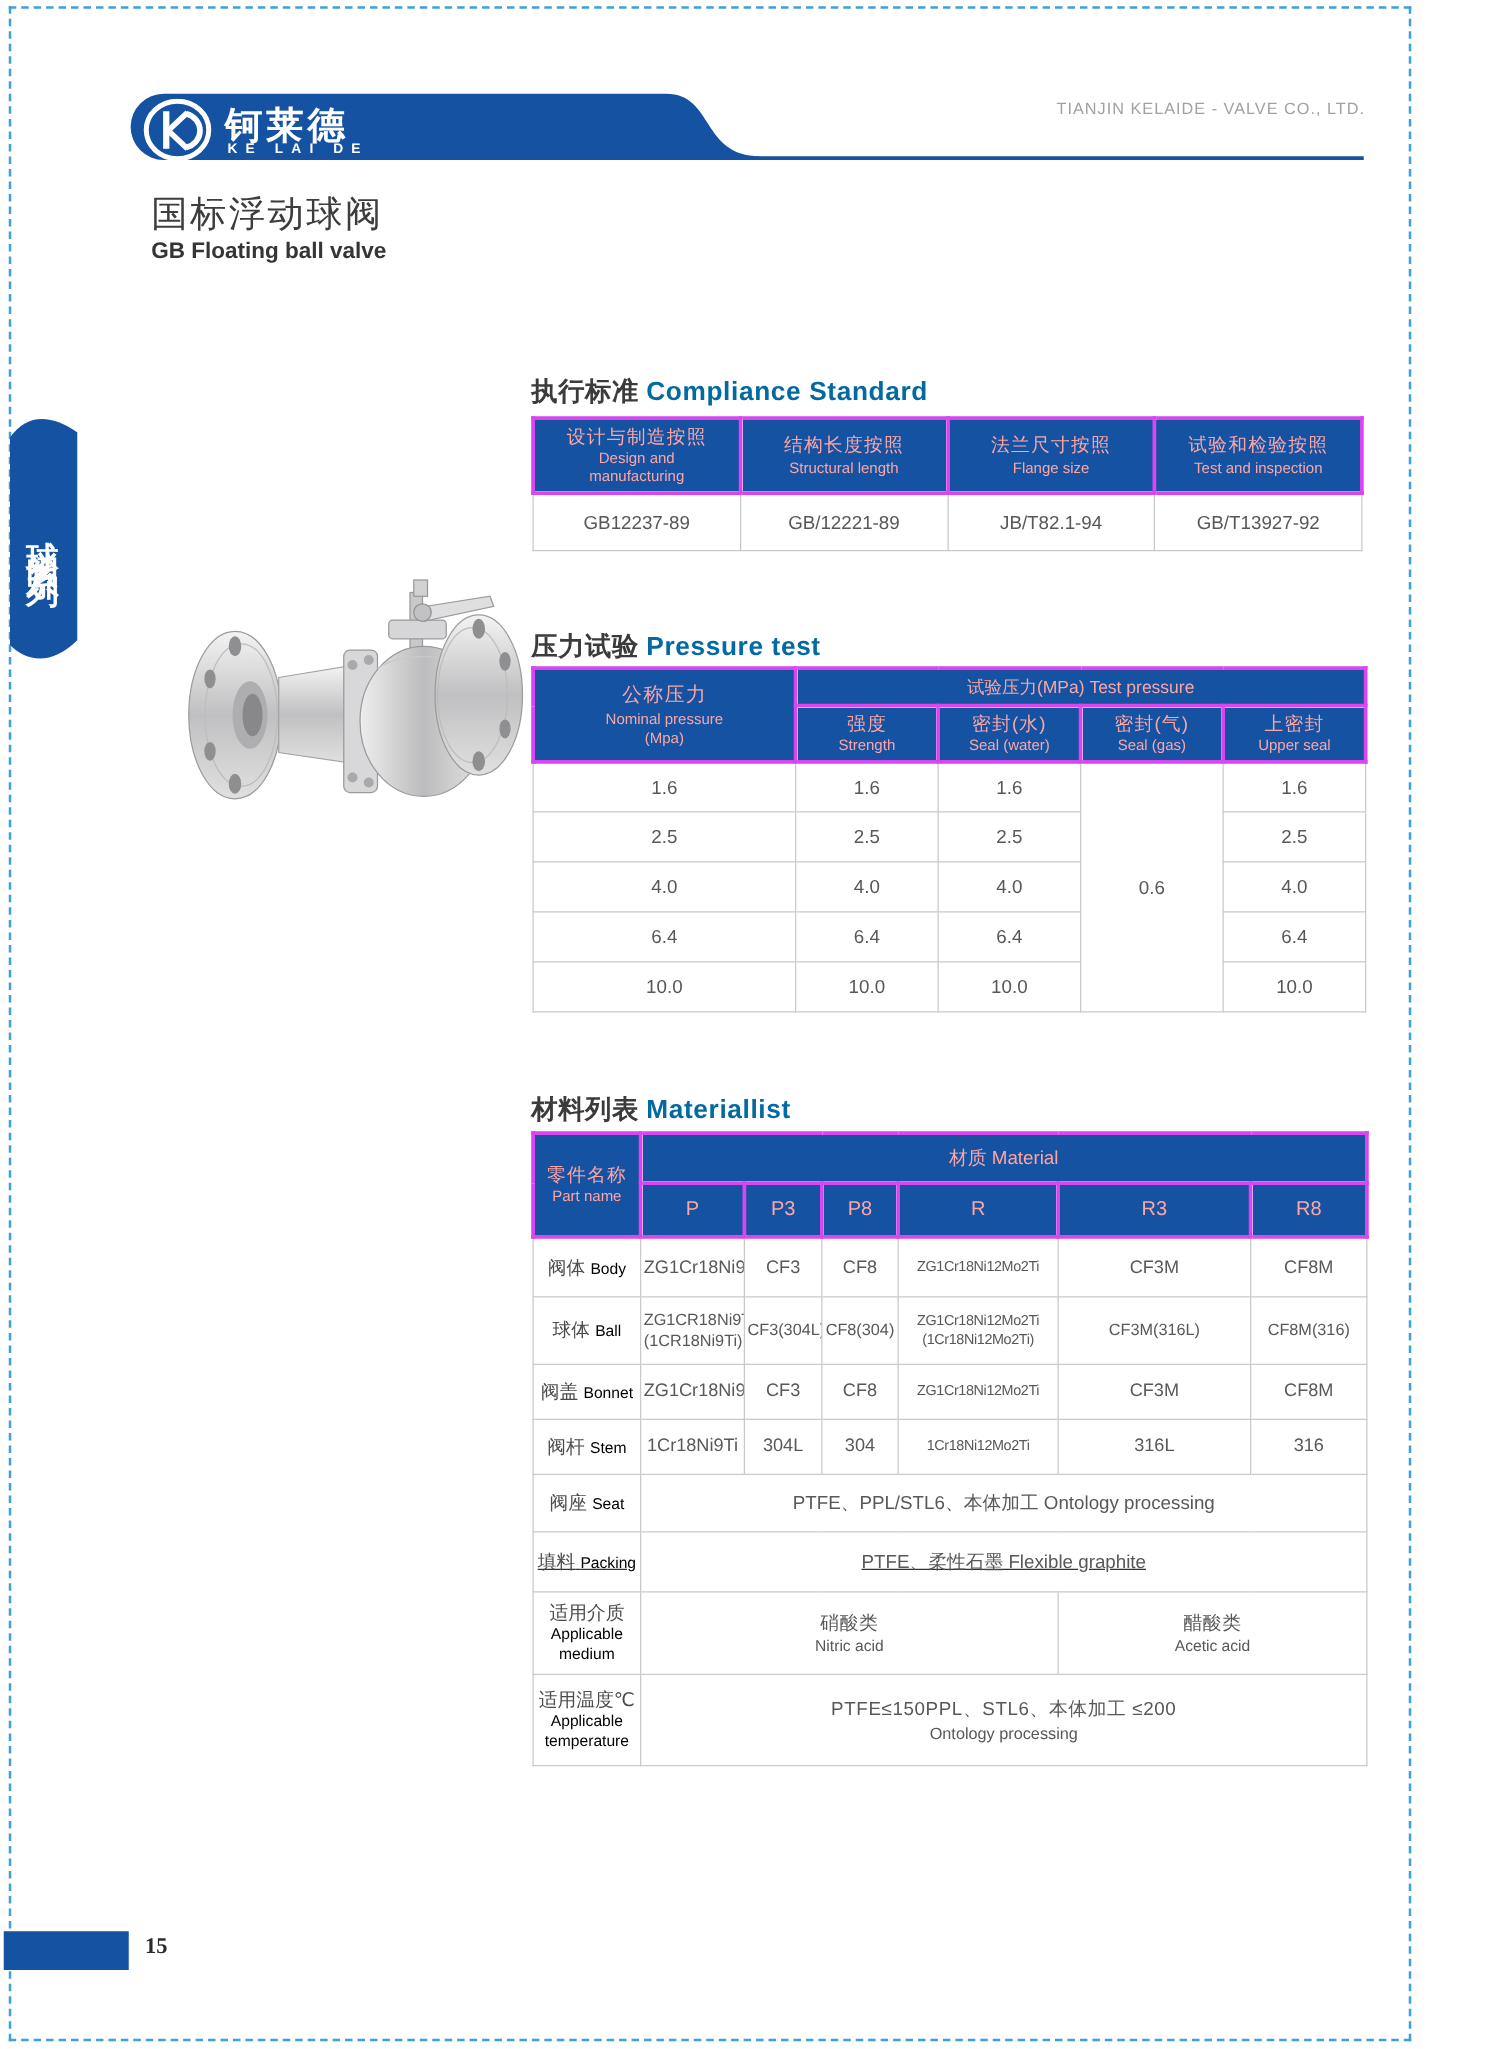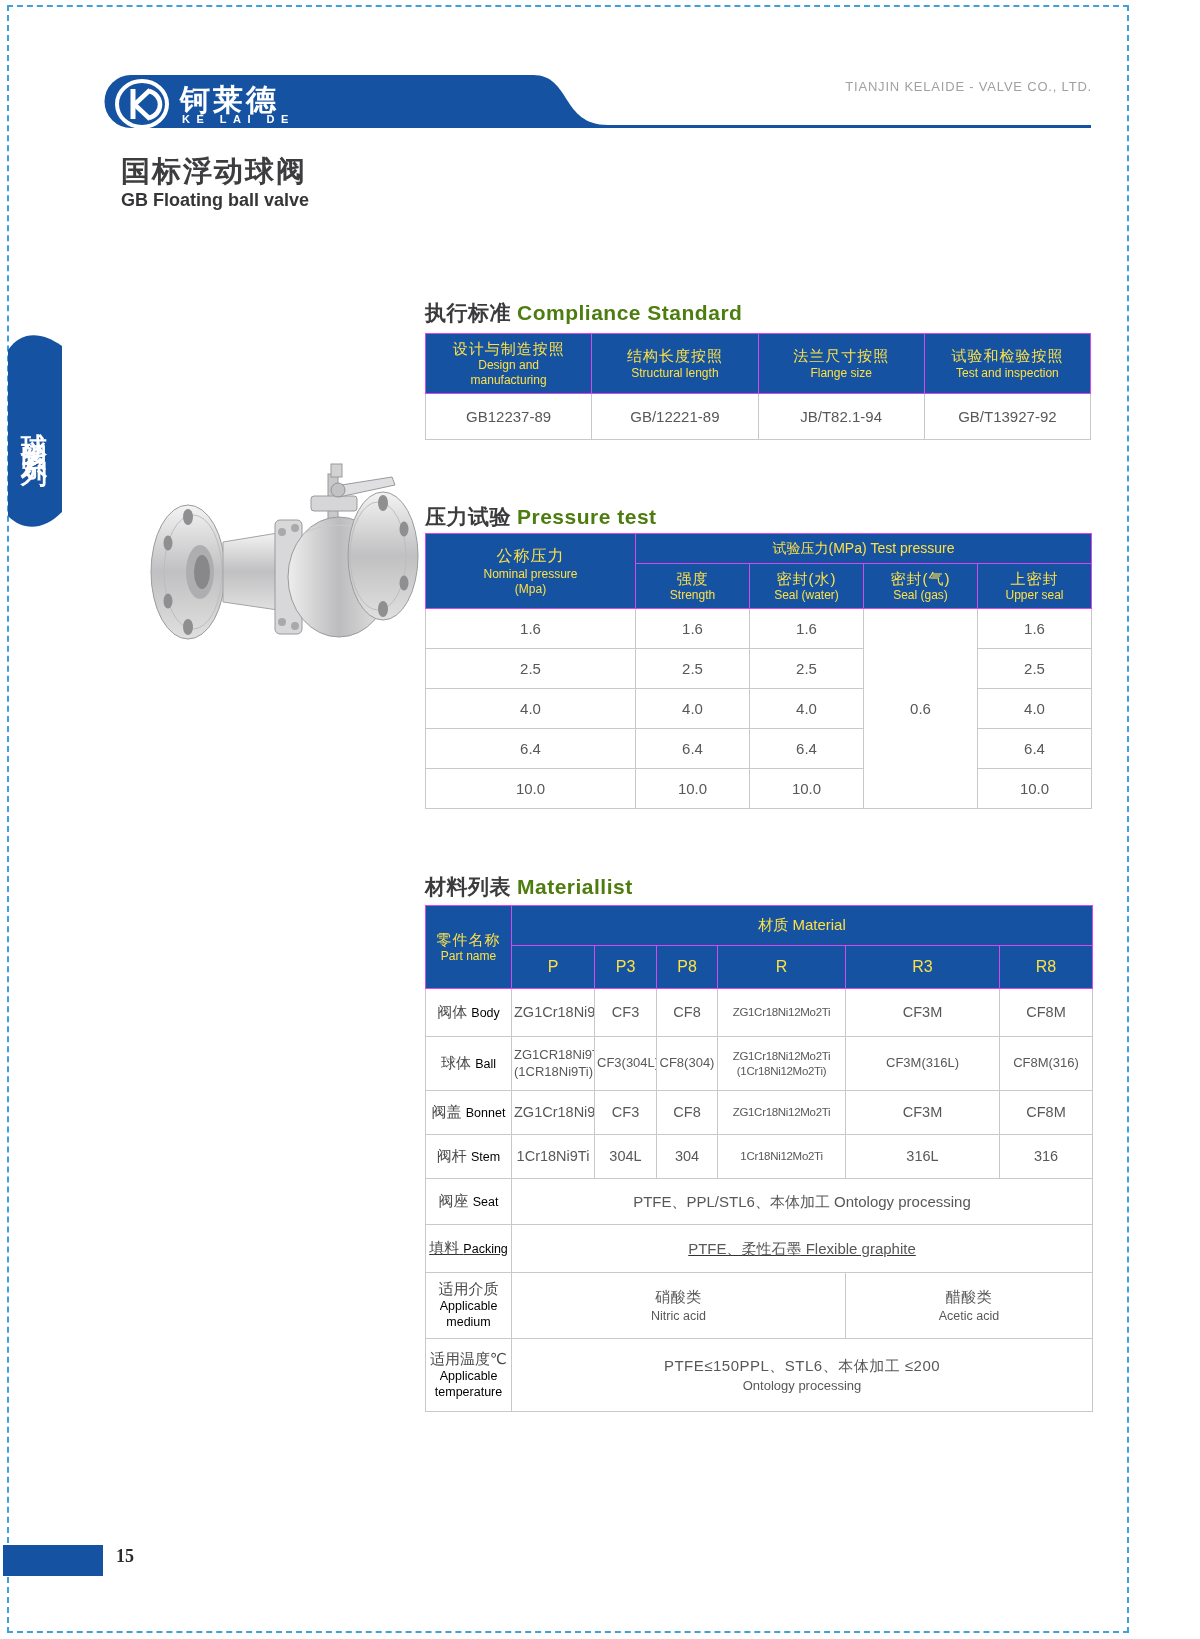--- a/index.html
+++ b/index.html
@@ -11,37 +11,37 @@
   
   .banner-svg { left:103px; top:74px; }
   .logo-mark { left:113px; top:79px; }
   .brand-cn { left:180px; top:80px; color:#fff; font-size:30px; font-weight:bold; letter-spacing:3px; }
   .brand-en { left:182px; top:113px; color:#fff; font-size:11px; font-weight:bold; letter-spacing:6.5px; }
   .company { left:700px; top:76px; width:392px; text-align:right; }
   .company-cn { font-size:24px; font-weight:bold; color:#8f9194; letter-spacing:1px; }
   .company-en { font-size:13px; color:#9fa1a4; letter-spacing:0.8px; margin-top:3px; }
 
   
-  .ptitle-cn { left:121px; top:152px; font-size:29px; font-weight:bold; color:#3d3d3f; letter-spacing:2px; }
+  .ptitle-cn { left:121px; top:152px; font-size:29px; font-weight:normal; color:#3d3d3f; letter-spacing:2px; }
   .ptitle-en { left:121px; top:190px; font-size:18px; font-weight:bold; color:#353537; }
 
   
   .side-svg { left:8px; top:306px; }
   .side-label { left:8px; top:306px; width:54px; height:250px; display:flex; align-items:center; justify-content:center;
                 writing-mode:vertical-rl; color:#fff; font-size:26px; font-weight:bold; letter-spacing:9px; }
 
   
   .sec-title { font-size:21px; color:#3b3b3d; letter-spacing:0.5px; }
   .sec-title .cn { font-weight:bold; margin-right:6px; }
-  .sec-title .en { font-weight:bold; color:#4d7c0f; }
+  .sec-title .en { font-weight:bold; color:#0369a1; }
 
   
   table.dtable { border-collapse:collapse; table-layout:fixed; }
   .dtable td, .dtable th { padding:0 2px; text-align:center; vertical-align:middle; font-weight:normal; overflow:hidden; }
-  .bcell { background:#1552a2; color:#fde047; border:1px solid #d946ef; }
+  .bcell { background:#1552a2; color:#fca5a5; border:3px solid #d946ef; }
   .wcell { background:#ffffff; border:1px solid #c9c9c9; color:#58585a; font-size:15px; }
   .hcn { font-size:15px; letter-spacing:1px; line-height:1.3; }
   .hen { font-size:12px; line-height:1.25; white-space:pre-line; }
   .hcn-big { font-size:16px; letter-spacing:1px; line-height:1.35; }
   .hen-big { font-size:12px; line-height:1.25; white-space:pre-line; }
   .grade { font-size:16px; }
   .part-cn { font-size:15px; color:#4b4b4d; }
   .part-en { font-size:12.5px; color:#000000; white-space:pre-line; line-height:1.25; }
   .val { font-size:14.5px; white-space:pre-line; line-height:1.3; }
   .sm { font-size:13px; }

